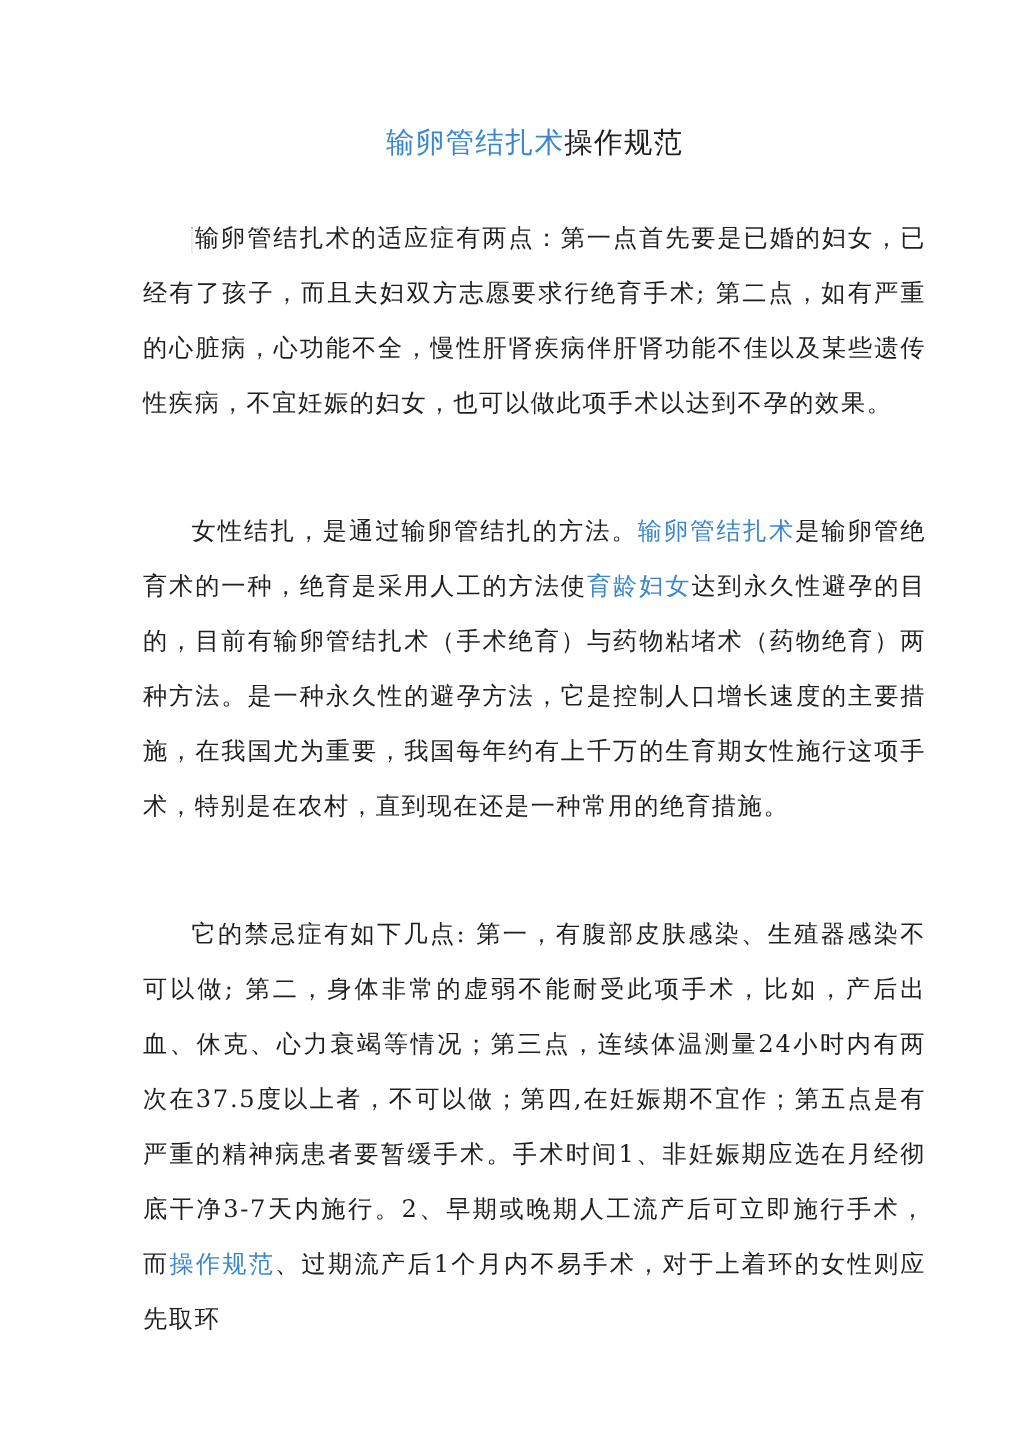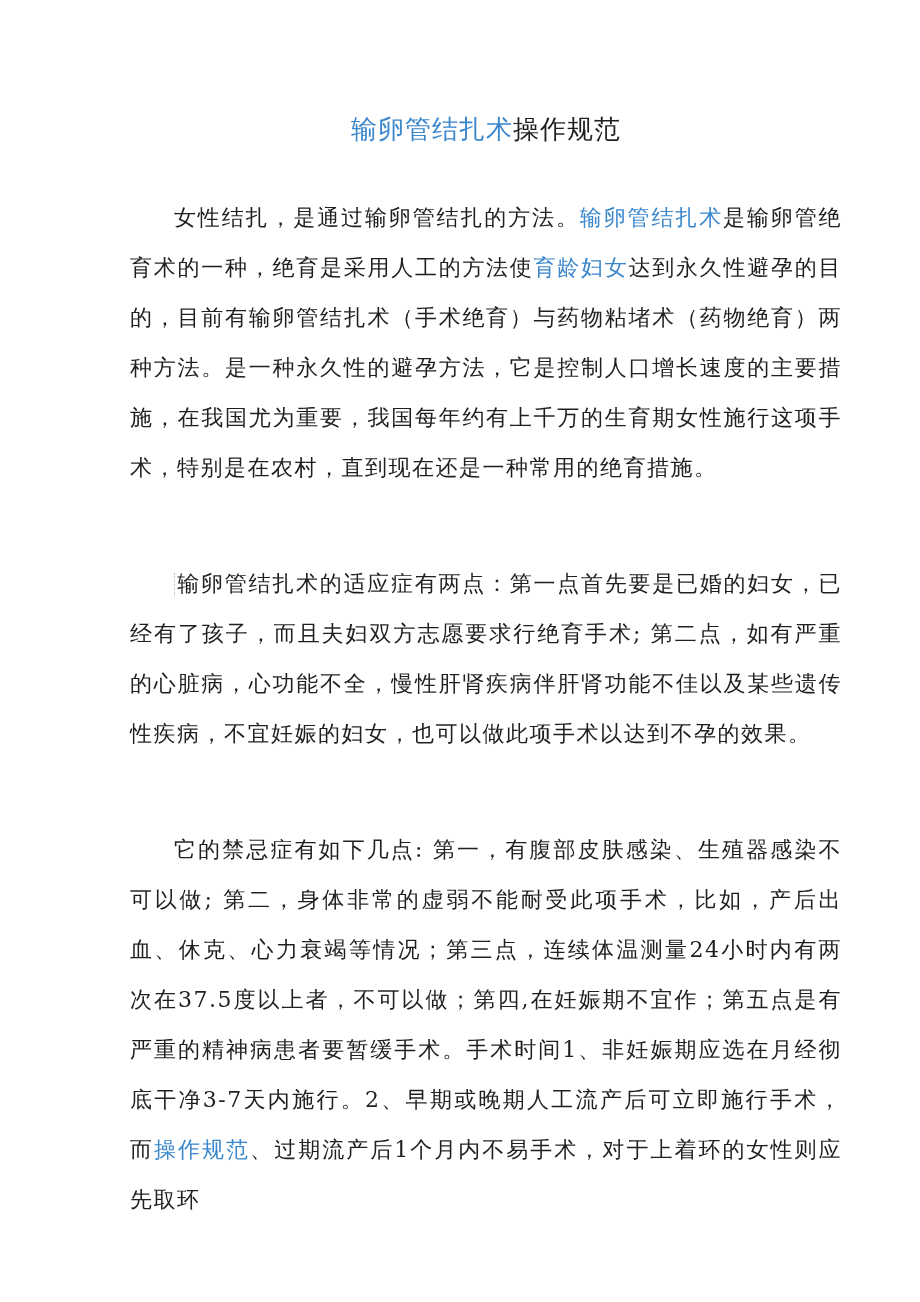--- a/index.html
+++ b/index.html
@@ -58,17 +58,17 @@
     vertical-align: middle;
     margin-right: 2px;
   }
 </style>
 </head>
 <body>
 
 <div class="page">
   <h1 class="doc-title"><span class="title-link">输卵管结扎术</span><span>操作规范</span></h1>
   <div id="doc-body">
+      <p class="para"><span class="caret"></span><span>输卵管结扎术的适应症有两点：第一点首先要是已婚的妇女，已经有了孩子，而且夫妇双方志愿要求行绝育手术; 第二点，如有严重的心脏病，心功能不全，慢性肝肾疾病伴肝肾功能不佳以及某些遗传性疾病，不宜妊娠的妇女，也可以做此项手术以达到不孕的效果。</span></p>
       <p class="para"><span>女性结扎，是通过输卵管结扎的方法。</span><span class="link">输卵管结扎术</span><span>是输卵管绝育术的一种，绝育是采用人工的方法使</span><span class="link">育龄妇女</span><span>达到永久性避孕的目的，目前有输卵管结扎术（手术绝育）与药物粘堵术（药物绝育）两种方法。是一种永久性的避孕方法，它是控制人口增长速度的主要措施，在我国尤为重要，我国每年约有上千万的生育期女性施行这项手术，特别是在农村，直到现在还是一种常用的绝育措施。</span></p>
-      <p class="para"><span class="caret"></span><span>输卵管结扎术的适应症有两点：第一点首先要是已婚的妇女，已经有了孩子，而且夫妇双方志愿要求行绝育手术; 第二点，如有严重的心脏病，心功能不全，慢性肝肾疾病伴肝肾功能不佳以及某些遗传性疾病，不宜妊娠的妇女，也可以做此项手术以达到不孕的效果。</span></p>
       <p class="para"><span>它的禁忌症有如下几点: 第一，有腹部皮肤感染、生殖器感染不可以做; 第二，身体非常的虚弱不能耐受此项手术，比如，产后出血、休克、心力衰竭等情况；第三点，连续体温测量24小时内有两次在37.5度以上者，不可以做；第四,在妊娠期不宜作；第五点是有严重的精神病患者要暂缓手术。手术时间1、非妊娠期应选在月经彻底干净3-7天内施行。2、早期或晚期人工流产后可立即施行手术，而</span><span class="link">操作规范</span><span>、过期流产后1个月内不易手术，对于上着环的女性则应先取环</span></p>
     </div>
 </div>
 
 </body></html>

